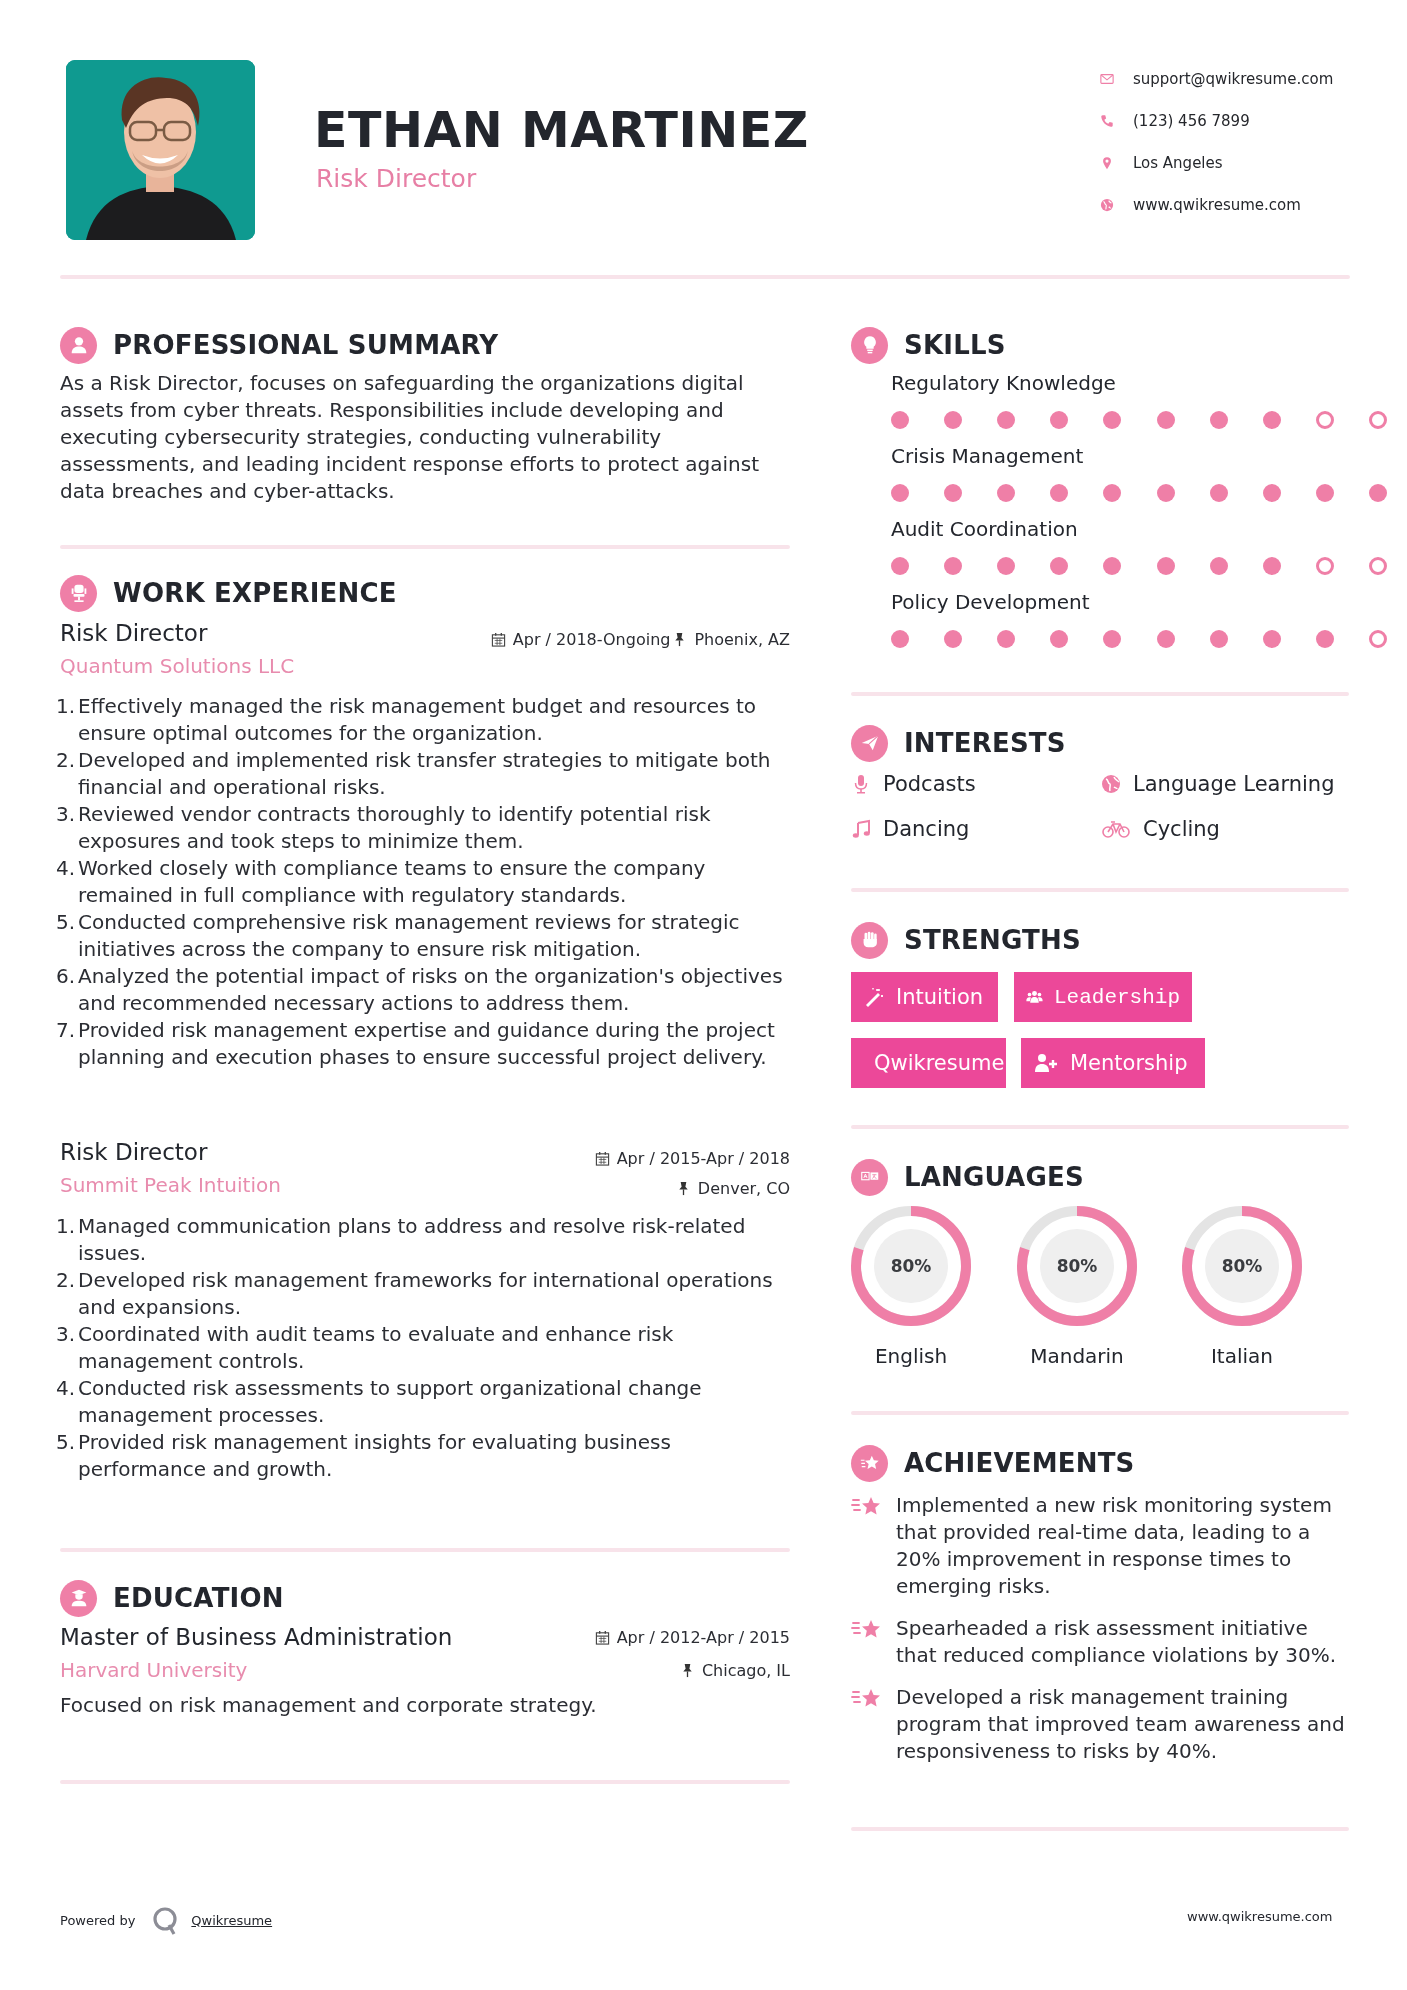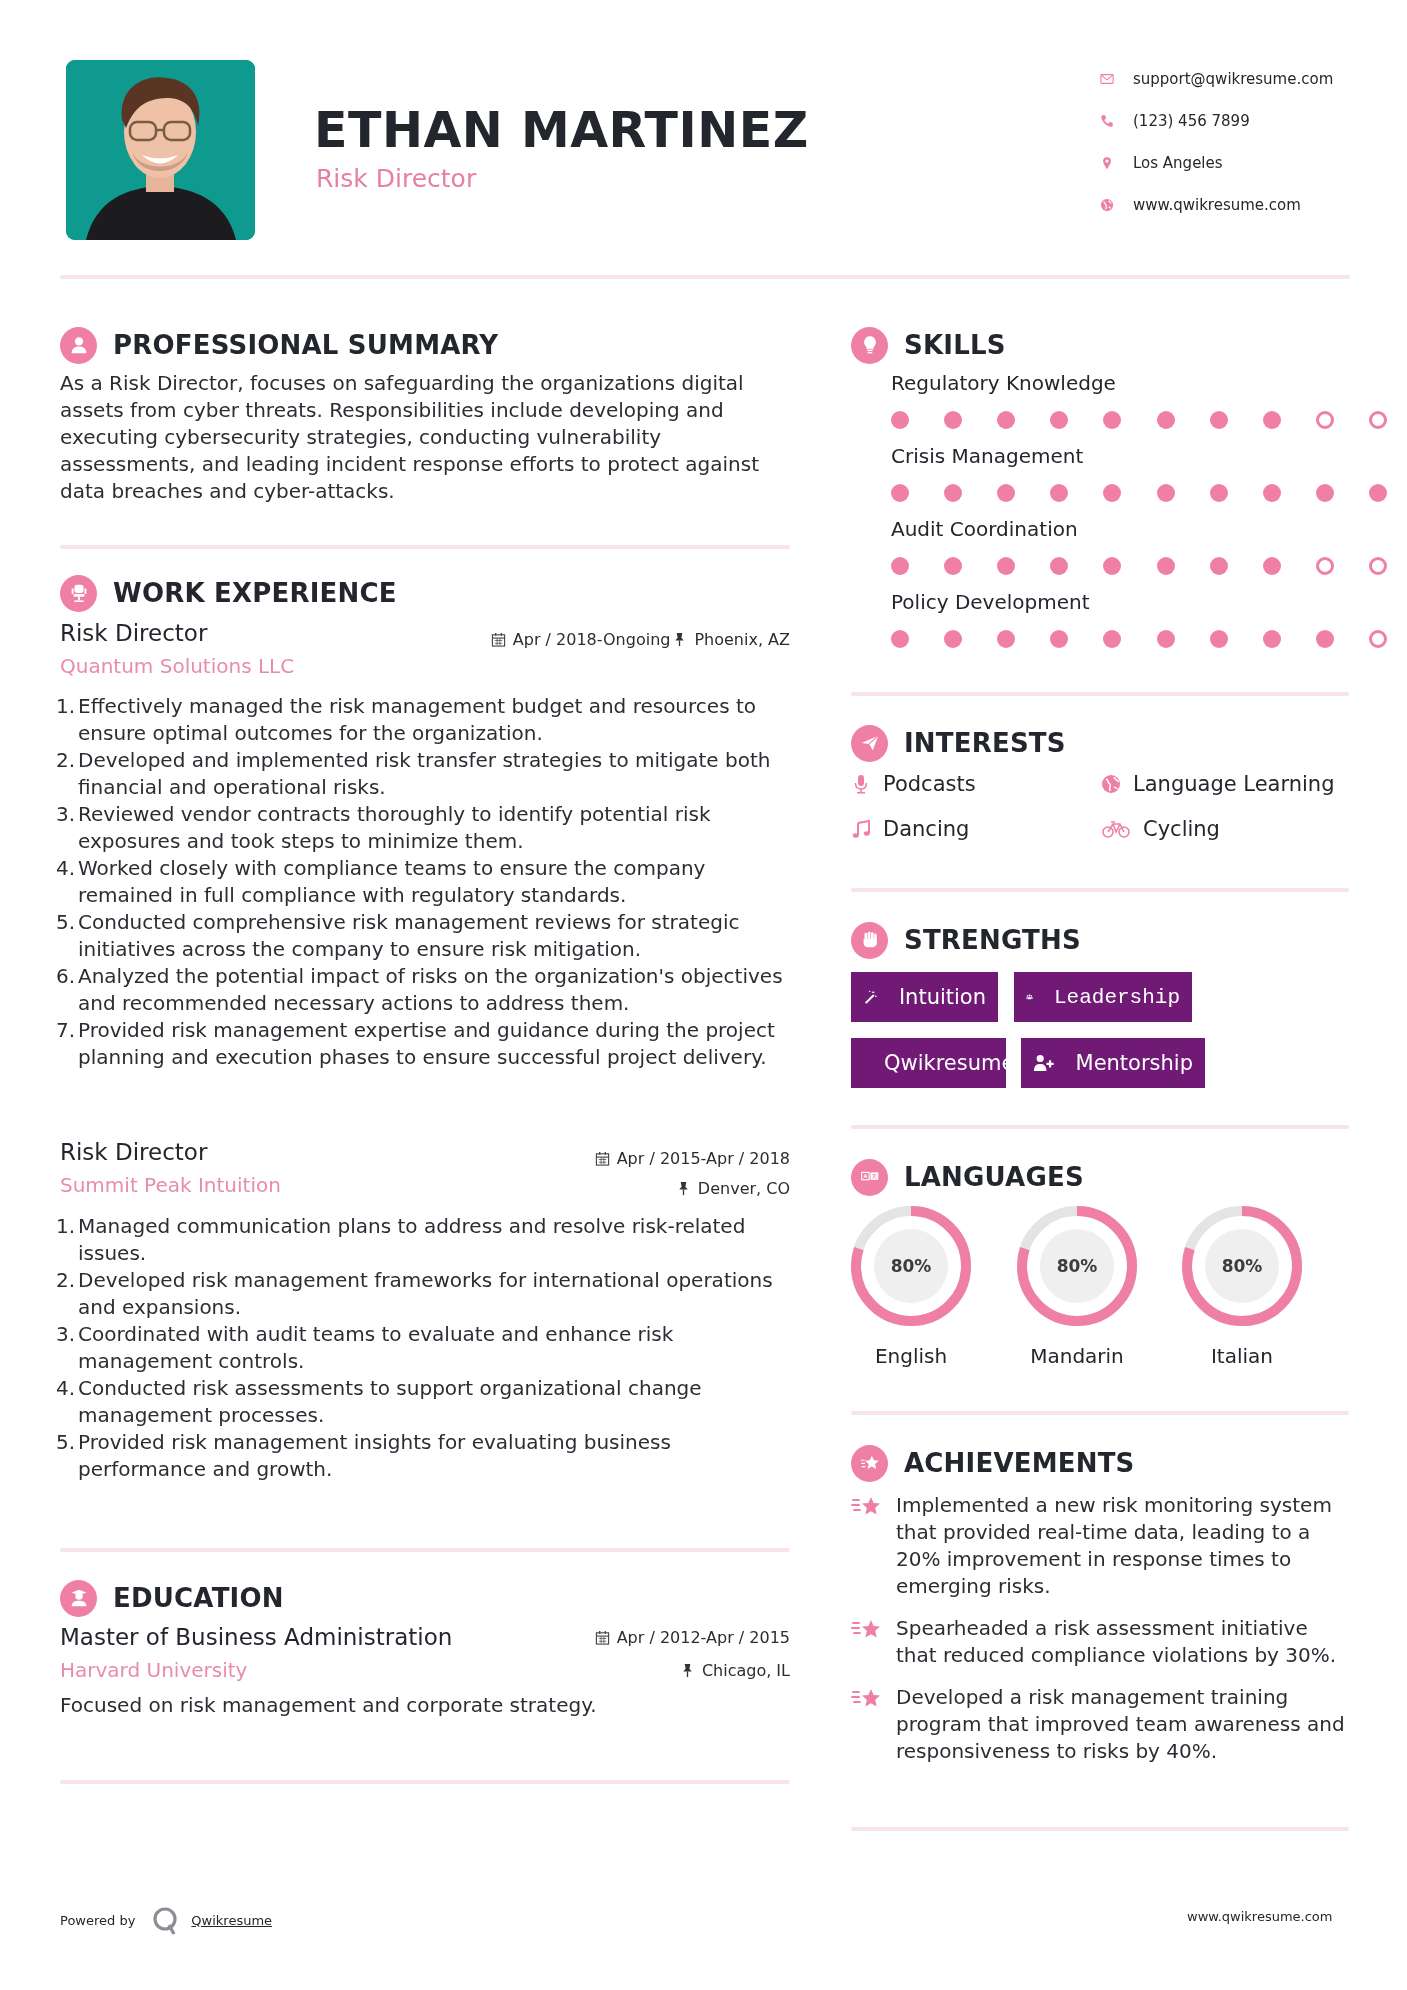--- a/index.html
+++ b/index.html
@@ -42,21 +42,21 @@
   .dots { display: flex; justify-content: space-between; width: 496px; height: 46px; align-items: center; }
   .dot { width: 18px; height: 18px; border-radius: 50%; background: #ef7fa7; }
   .dot.off { background: #fff; border: 3px solid #ef7fa7; }
 
   
   .interests { display: grid; grid-template-columns: 250px 250px; row-gap: 18px; }
   .interest { display: flex; align-items: center; font-size: 21px; color: #23262d; height: 27px; }
   .interest svg { width: 20px; height: 20px; margin-right: 12px; }
 
   
-  .chip { position: absolute; height: 50px; background: #701a75; color: #ffffff; font-size: 21px; display: flex; align-items: center; padding: 0 12px; gap: 21px; white-space: nowrap; }
+  .chip { position: absolute; height: 50px; background: #ec4899; color: #ffffff; font-size: 21px; display: flex; align-items: center; padding: 0 12px; gap: 11px; white-space: nowrap; }
   .chip svg { width: 22px; height: 22px; }
 
   
   .lang { position: absolute; width: 122px; text-align: center; }
   .ring { width: 122px; height: 122px; position: relative; }
   .ring svg { width: 122px; height: 122px; display: block; }
   .ring .pct { position: absolute; left: 0; top: 0; width: 122px; height: 122px; display: flex; align-items: center; justify-content: center; font-size: 17px; font-weight: 700; color: #3a3c40; }
   .lang-name { font-size: 20px; margin-top: 17px; color: #23262d; }
 
   

